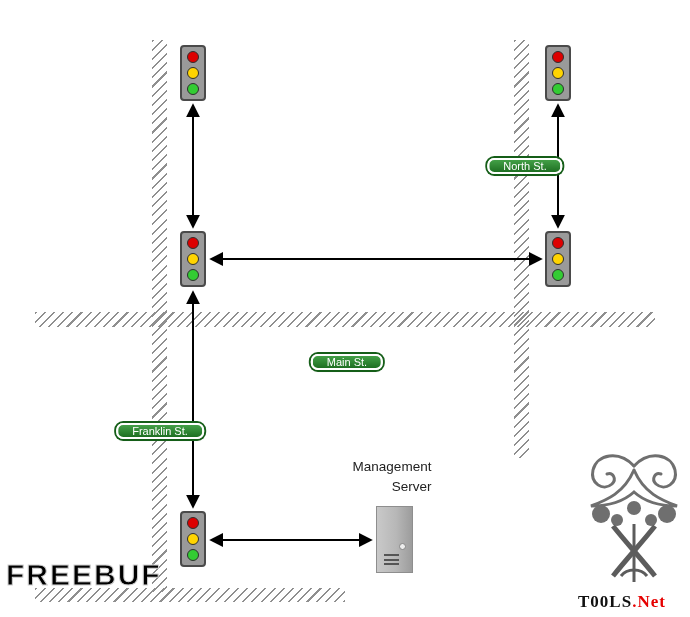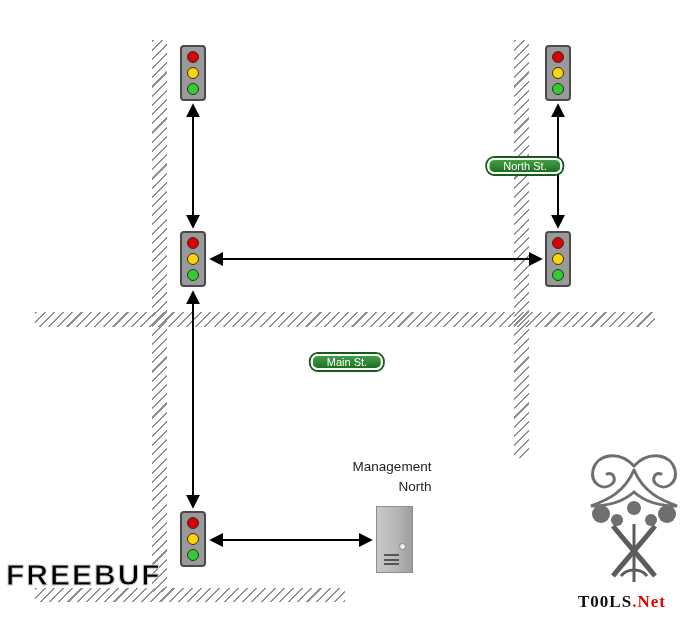--- a/index.html
+++ b/index.html
@@ -178,24 +178,25 @@
     <span class="lamp lamp-green"></span>
   </div>
   <div class="tl tl-bottom-left">
     <span class="lamp lamp-red"></span>
     <span class="lamp lamp-yellow"></span>
     <span class="lamp lamp-green"></span>
   </div>
 
   <div class="street-label label-north">North St.</div>
   <div class="street-label label-main">Main St.</div>
+  <div class="street-label label-franklin">Franklin St.</div>
 
   <div class="server-label">
     <div>Management</div>
-    <div>North</div>
+    <div>Server</div>
   </div>
   <div class="server-tower">
     <span class="server-dot"></span>
     <div class="server-vents">
       <div></div>
       <div></div>
       <div></div>
     </div>
   </div>
 

